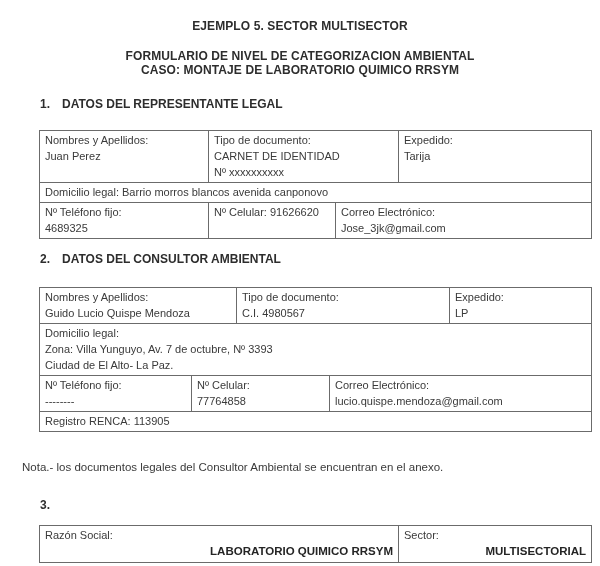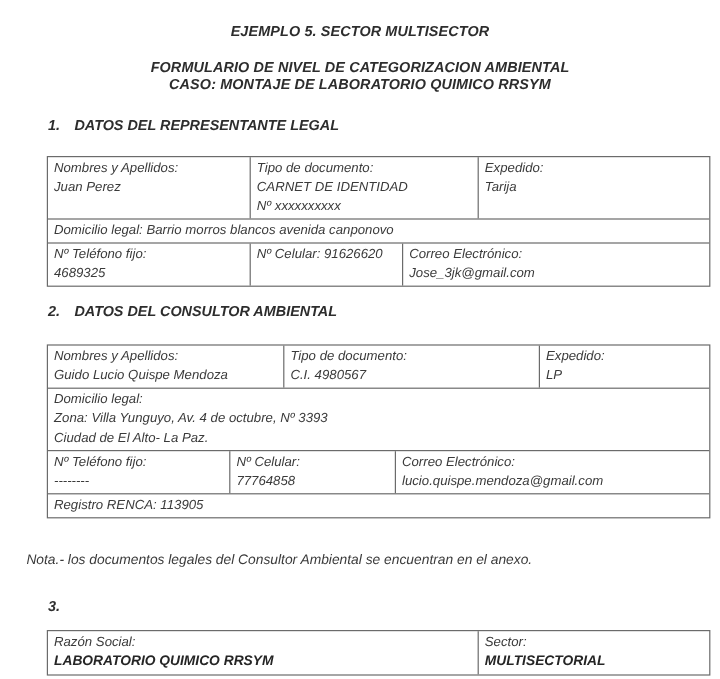--- a/index.html
+++ b/index.html
@@ -4,21 +4,20 @@
 <style>
   * { margin:0; padding:0; box-sizing:border-box; }
   html,body { background:#ffffff; }
   .page {
     position:relative;
     width:600px; height:566px;
     background:#ffffff;
     overflow:hidden;
     font-family:"Liberation Sans","DejaVu Sans",sans-serif;
     color:#3a3a3a;
-    font-style:italic;
   }
   
   .doc-header { padding-top:19px; text-align:center; }
   .doc-header .hline {
     font-size:12px; font-weight:bold; line-height:14px; color:#2d2d2d;
     letter-spacing:0.1px;
   }
   .form-title { margin-top:16px; }
   .section-heading {
     display:flex; margin-left:40px;
@@ -41,21 +40,21 @@
   .trow:last-child { border-bottom:none; }
   .tcell {
     border-right:1px solid #6b6b6b;
     padding:1px 5px 2px 5px;
     font-size:11px; line-height:16px;
     overflow:hidden;
   }
   .tcell:last-child { border-right:none; flex:1 1 auto; }
   .cl { white-space:pre-line; }           
   .cv { white-space:pre-line; }           
-  .bold-value { font-weight:bold; color:#252525; font-size:11.5px; line-height:17px; }
+  .bold-value { font-weight:bold; color:#252525; font-size:11.5px; line-height:17px;text-align:right; }
   
   .w169 { width:169px; flex:0 0 169px; }
   .w190 { width:190px; flex:0 0 190px; }
   .w127 { width:127px; flex:0 0 127px; }
   .w197 { width:197px; flex:0 0 197px; }
   .w213 { width:213px; flex:0 0 213px; }
   .w152 { width:152px; flex:0 0 152px; }
   .w138 { width:138px; flex:0 0 138px; }
   .w205 { width:205px; flex:0 0 205px; }
   .w359 { width:359px; flex:0 0 359px; }
@@ -139,21 +138,21 @@
         <div class="cv">C.I. 4980567</div>
       </div>
       <div class="tcell">
         <div class="cl">Expedido:</div>
         <div class="cv">LP</div>
       </div>
     </div>
     <div class="trow r2t2">
       <div class="tcell">
         <div class="cl">Domicilio legal:
-Zona: Villa Yunguyo, Av. 4 de octubre, Nº 3393
+Zona: Villa Yunguyo, Av. 7 de octubre, Nº 3393
 Ciudad de El Alto- La Paz.</div>
       </div>
     </div>
     <div class="trow rh2">
       <div class="tcell w152">
         <div class="cl">Nº Teléfono fijo:</div>
         <div class="cv">--------</div>
       </div>
       <div class="tcell w138">
         <div class="cl">Nº Celular:</div>

